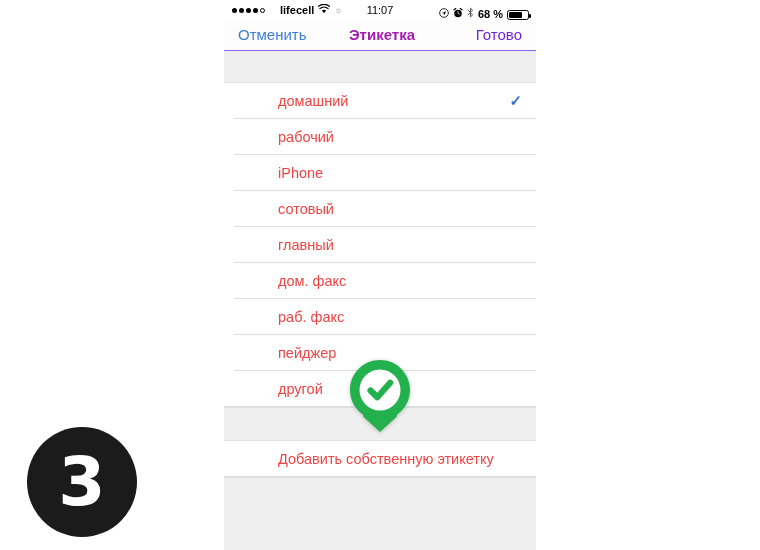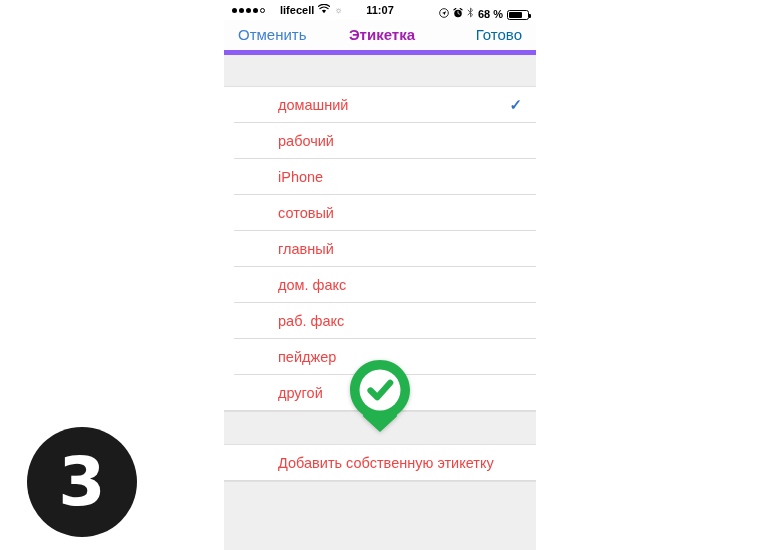--- a/index.html
+++ b/index.html
@@ -80,21 +80,21 @@
   }
   #status-time {
     position: absolute;
     left: 0;
     right: 0;
     top: 0;
     height: 20px;
     line-height: 20px;
     text-align: center;
     font-size: 11px;
-    font-weight: bold;
+    font-weight: normal;
   }
   #status-right {
     position: absolute;
     right: 7px;
     top: 0;
     height: 20px;
     display: flex;
     align-items: flex-end;
     gap: 4px;
   }
@@ -132,21 +132,21 @@
     width: 13px;
     background: #000;
     border-radius: 1px;
   }
 
   
   #nav-bar {
     position: relative;
     height: 30px;
     background: #fdfdfd;
-    border-bottom: 5px solid #8b5cf6;
+    border-bottom: 1px solid #8b5cf6;
   }
   #nav-cancel {
     position: absolute;
     left: 14px;
     top: 0;
     height: 30px;
     line-height: 30px;
     color: #3c7fd4;
     font-size: 15px;
   }
@@ -161,21 +161,21 @@
     font-size: 15px;
     font-weight: bold;
     color: #a21caf;
   }
   #nav-done {
     position: absolute;
     right: 14px;
     top: 0;
     height: 30px;
     line-height: 30px;
-    color: #0369a1;
+    color: #6d28d9;
     font-size: 15px;
   }
 
   
   #table-view {
     background: #ffffff;
   }
   .gray-gap {
     background: #efefef;
     border-bottom: 1px solid #e0e0e0;

